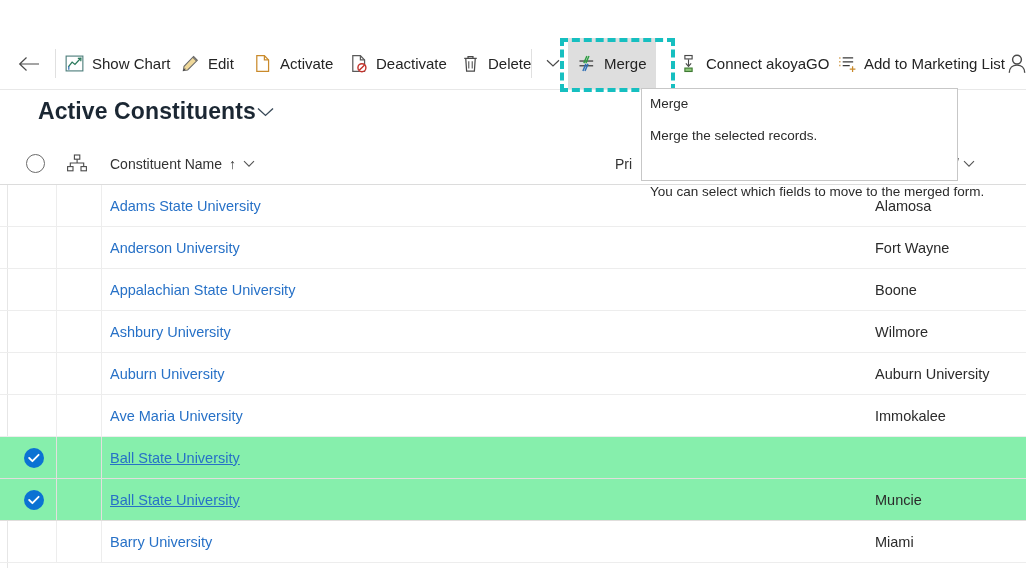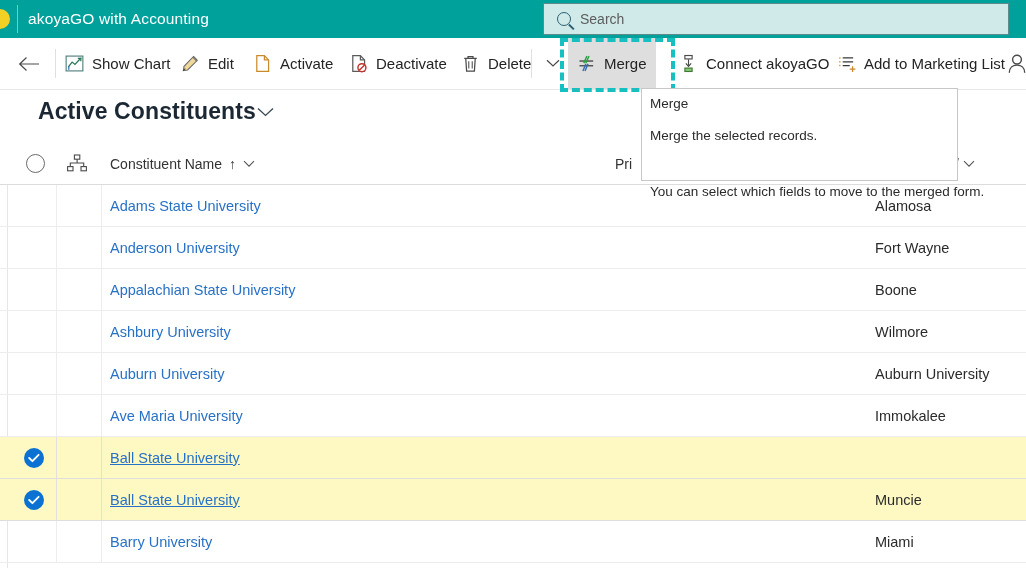--- a/index.html
+++ b/index.html
@@ -140,21 +140,21 @@
   }
   .hdr-col .sortarrow { font-size: 14px; color: #333; }
   .hdr-col-name { left: 110px; }
   .hdr-col-city { left: 615px; }
   .hdr-city-chev { position: absolute; left: 955px; top: 0; height: 41px; display: flex; align-items:center; gap:4px; font-size:14px; color:#333; }
 
   .row {
     position: absolute; left: 0; width: 1026px; height: 42px;
     border-bottom: 1px solid #ededed;
   }
-  .row.sel { background: #fef9c3; border-bottom-color: #e0dedc; }
+  .row.sel { background: #86efac; border-bottom-color: #e0dedc; }
   .row .colsep1 { position: absolute; left: 56px; top: 0; width: 1px; height: 41px; background: #ededed; }
   .row .colsep2 { position: absolute; left: 101px; top: 0; width: 1px; height: 41px; background: #ededed; }
   .row.sel .colsep1, .row.sel .colsep2 { background: #e2e0de; }
 
   .row .check {
     position: absolute; left: 24px; top: 11px; width: 20px; height: 20px;
     border-radius: 50%; background: #0b72d3;
     display: flex; align-items: center; justify-content: center;
     cursor: pointer;
   }
@@ -170,30 +170,20 @@
     position: absolute; left: 875px; top: 0; height: 41px;
     display: flex; align-items: center;
     font-size: 14.5px; color: #2b2b2b; white-space: nowrap;
   }
 </style>
 </head>
 <body>
 
 <div id="app">
 
-  <div class="topbar">
-    <div class="brand-logo"></div>
-    <div class="brand-divider"></div>
-    <div class="brand-title">akoyaGO with Accounting</div>
-
-    <div class="searchbox">
-      <span class="mag"></span>
-      <span class="ph">Search</span>
-    </div>
-  </div>
 
   <div class="cmdbar">
 
     <div class="back-btn">
       <svg width="22" height="16" viewBox="0 0 22 16" aria-hidden="true">
         <path d="M8.5 1.5 L1.7 8 L8.5 14.5 M1.7 8 L21 8" fill="none" stroke="#4a4a4a" stroke-width="1.2"></path>
       </svg>
     </div>
     <div class="vsep" style="left:55px;"></div>
 

